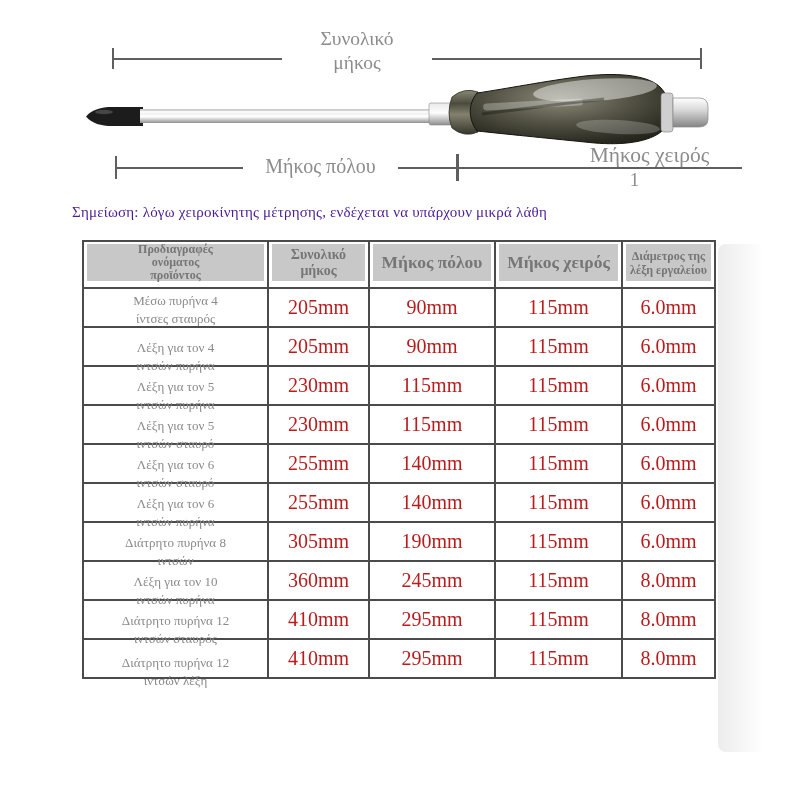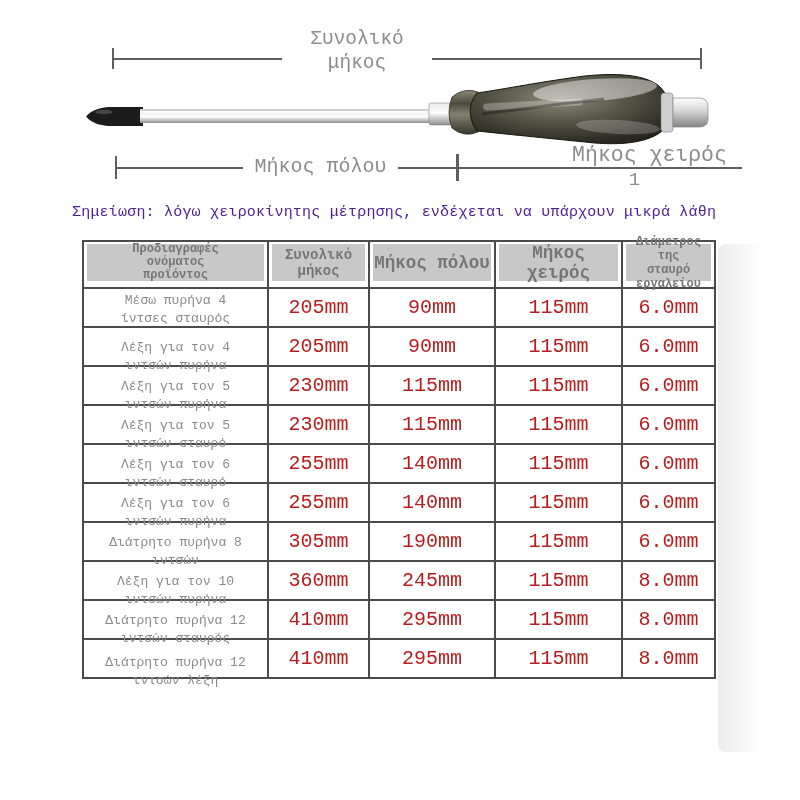--- a/index.html
+++ b/index.html
@@ -1,18 +1,18 @@
 <!DOCTYPE html>
 <html><head>
 <meta charset="utf-8">
 <style>
   html,body{margin:0;padding:0;background:#ffffff;}
   .canvas{
     position:relative;width:800px;height:800px;background:#ffffff;overflow:hidden;
-    font-family:Liberation Mono, monospace;
+    font-family:Liberation Serif, serif;
   }
   
   .diagram{position:absolute;left:0;top:0;width:800px;height:202px;}
   .dline{position:absolute;height:2px;background:#5f5f5f;}
   .dtick{position:absolute;width:2px;background:#5f5f5f;}
   .dtick.mid{width:3px;}
   .dlabel{
     position:absolute;text-align:center;color:#8c8c8c;white-space:pre-line;
   }
   .dlabel.total{left:282px;top:27px;width:150px;font-size:19.5px;line-height:24px;background:#ffffff;}
@@ -158,21 +158,21 @@
 μήκος</div>
           </th>
         <th>
             <div class="hbx h-pole">Μήκος πόλου</div>
           </th>
         <th>
             <div class="hbx h-hand">Μήκος χειρός</div>
           </th>
         <th>
             <div class="hbx h-diam">Διάμετρος της
-σταυρό εργαλείου</div>
+λέξη εργαλείου</div>
           </th>
       </tr>
     </thead>
     <tbody>
     <tr>
       <td class="c-name">
             <div class="noff">Μέσω πυρήνα 4
 ίντσες σταυρός</div>
           </td>
       <td class="c-num">205mm</td>

